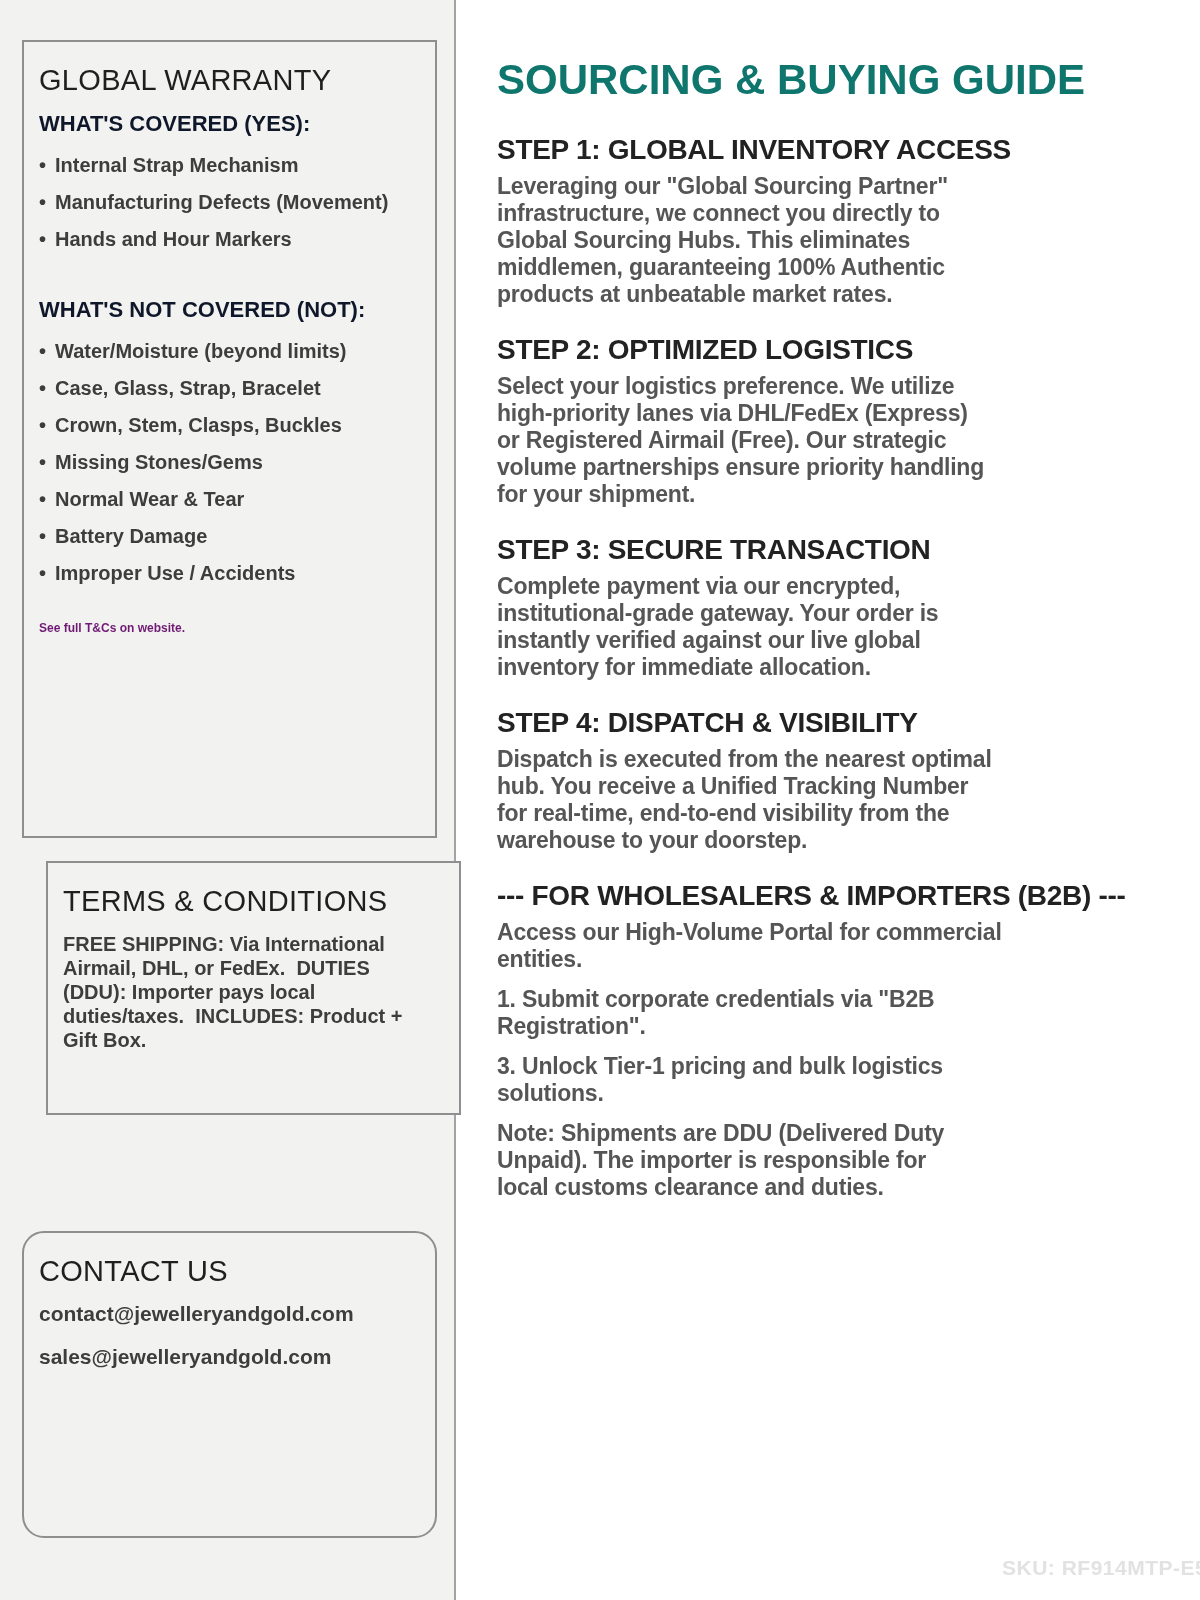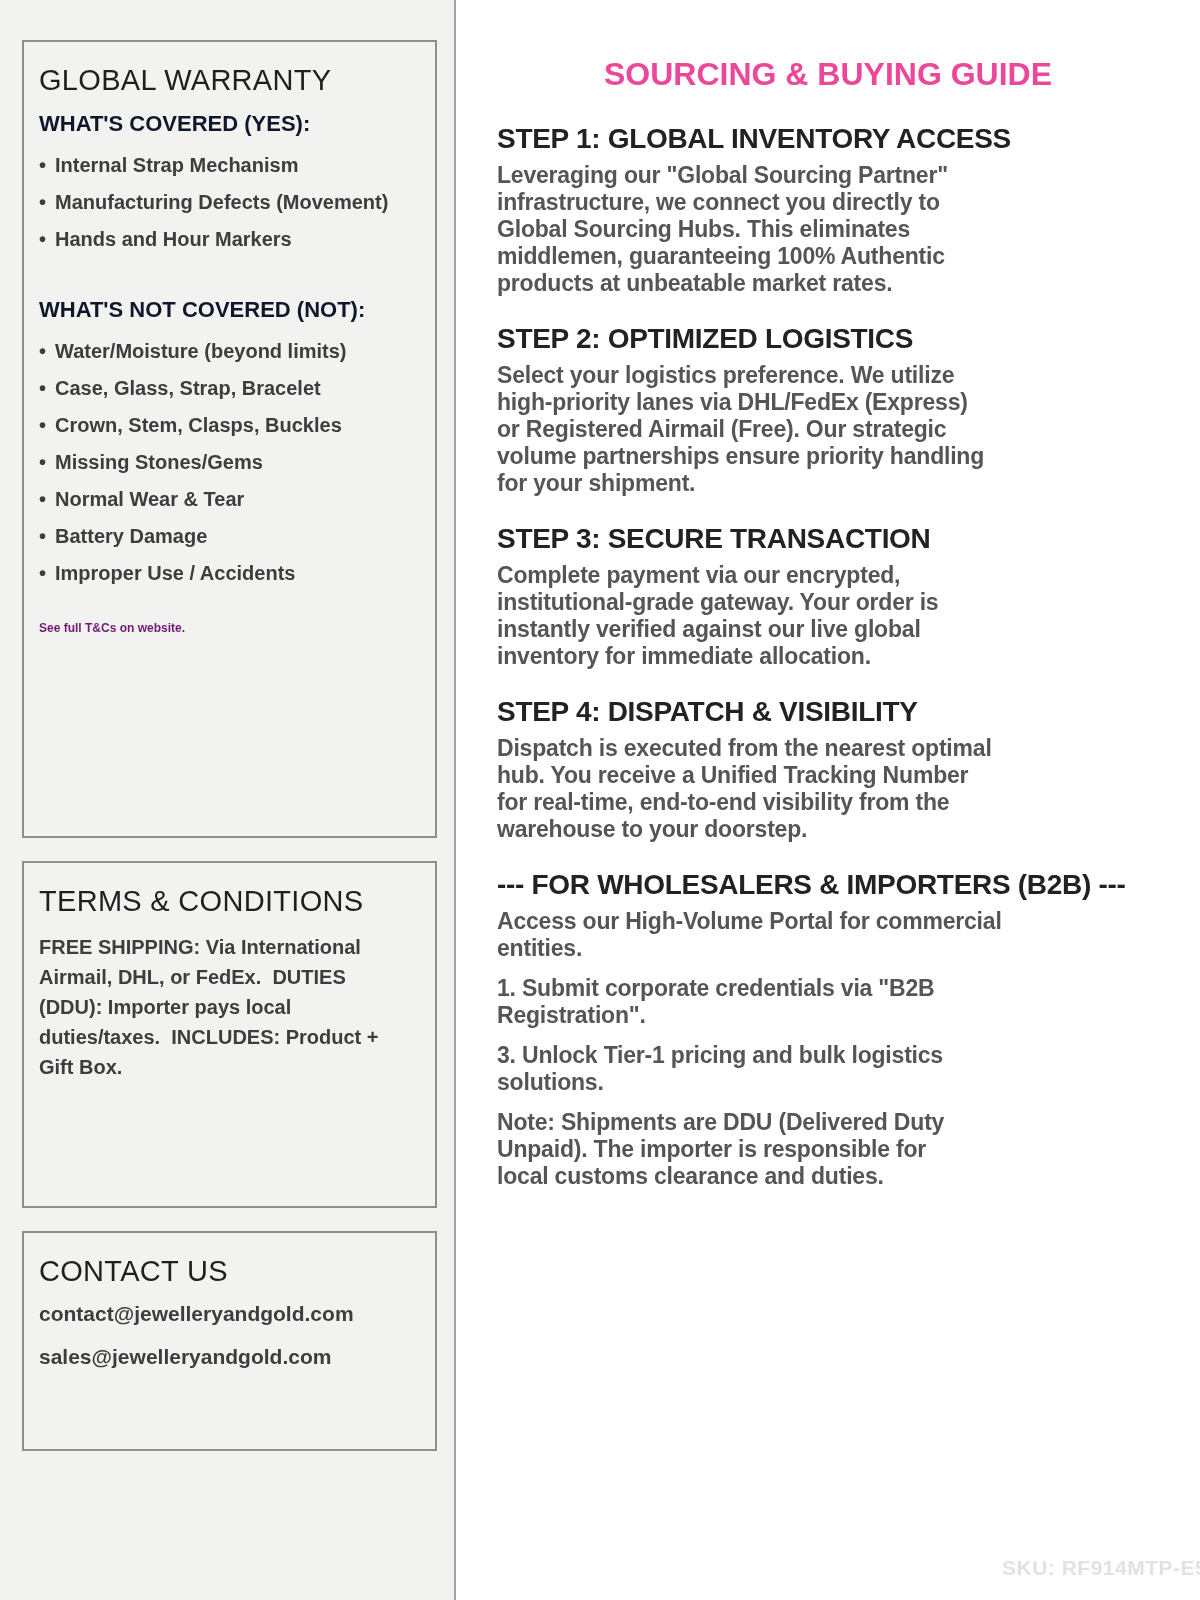--- a/index.html
+++ b/index.html
@@ -20,22 +20,22 @@
     box-sizing: border-box;
   }
   .card {
     position: absolute; left: 22px; width: 415px;
     border: 2px solid #8f8f8f;
     box-sizing: border-box;
     padding: 22px 16px 0 15px;
     background: #f2f2f0;
   }
   #card-warranty { top: 40px;  height: 798px; }
-  #card-terms    { top: 861px; height: 347px; }
-  #card-contact  { top: 1231px; height: 220px; }
+  #card-terms    { top: 861px; height: 254px; margin-left: 24px; }
+  #card-contact  { top: 1231px; height: 307px; border-radius: 22px; }
 
   .card-title {
     font-size: 29px; font-weight: normal; color: #1f1f1f;
     letter-spacing: 0.3px; margin: 0 0 14px 0;
   }
   .sub-heading {
     font-size: 22px; font-weight: bold; color: #0f172a;
     margin: 0 0 17px 0;
   }
   .sub-heading.gap-above { margin-top: 46px; }
@@ -44,34 +44,34 @@
     font-size: 20px; font-weight: bold; color: #3d3d3d;
     line-height: 23px; margin-bottom: 14px;
   }
   .bullet-glyph { color: #3d3d3d; }
   .footnote {
     font-size: 12px; font-weight: bold; color: #701a75;
     margin-top: 36px;
   }
   .terms-body {
     font-size: 20px; font-weight: bold; color: #3d3d3d;
-    line-height: 30px; white-space: pre-wrap; margin: 0;
+    line-height: 24px; white-space: pre-wrap; margin: 0;
   }
   .contact-line {
     font-size: 21px; font-weight: bold; color: #3d3d3d;
     margin-bottom: 19px;
   }
 
   
   .main {
     position: absolute; left: 497px; top: 56px; width: 662px;
   }
   .main-title {
-    font-size: 32px; font-weight: bold; color: #ec4899;
-    text-align: center; margin: 0 0 30px 0; white-space: nowrap;
+    font-size: 42px; font-weight: bold; color: #0f766e;
+    text-align: left; margin: 0 0 30px 0; white-space: nowrap;
   }
   .step-heading {
     font-size: 28px; font-weight: bold; color: #222222;
     letter-spacing: -0.3px; margin: 0 0 7px 0;
   }
   .step-body {
     font-size: 23px; font-weight: bold; color: #555555;
     letter-spacing: -0.2px; line-height: 27px;
     white-space: pre-wrap; margin: 0 0 26px 0;
   }

